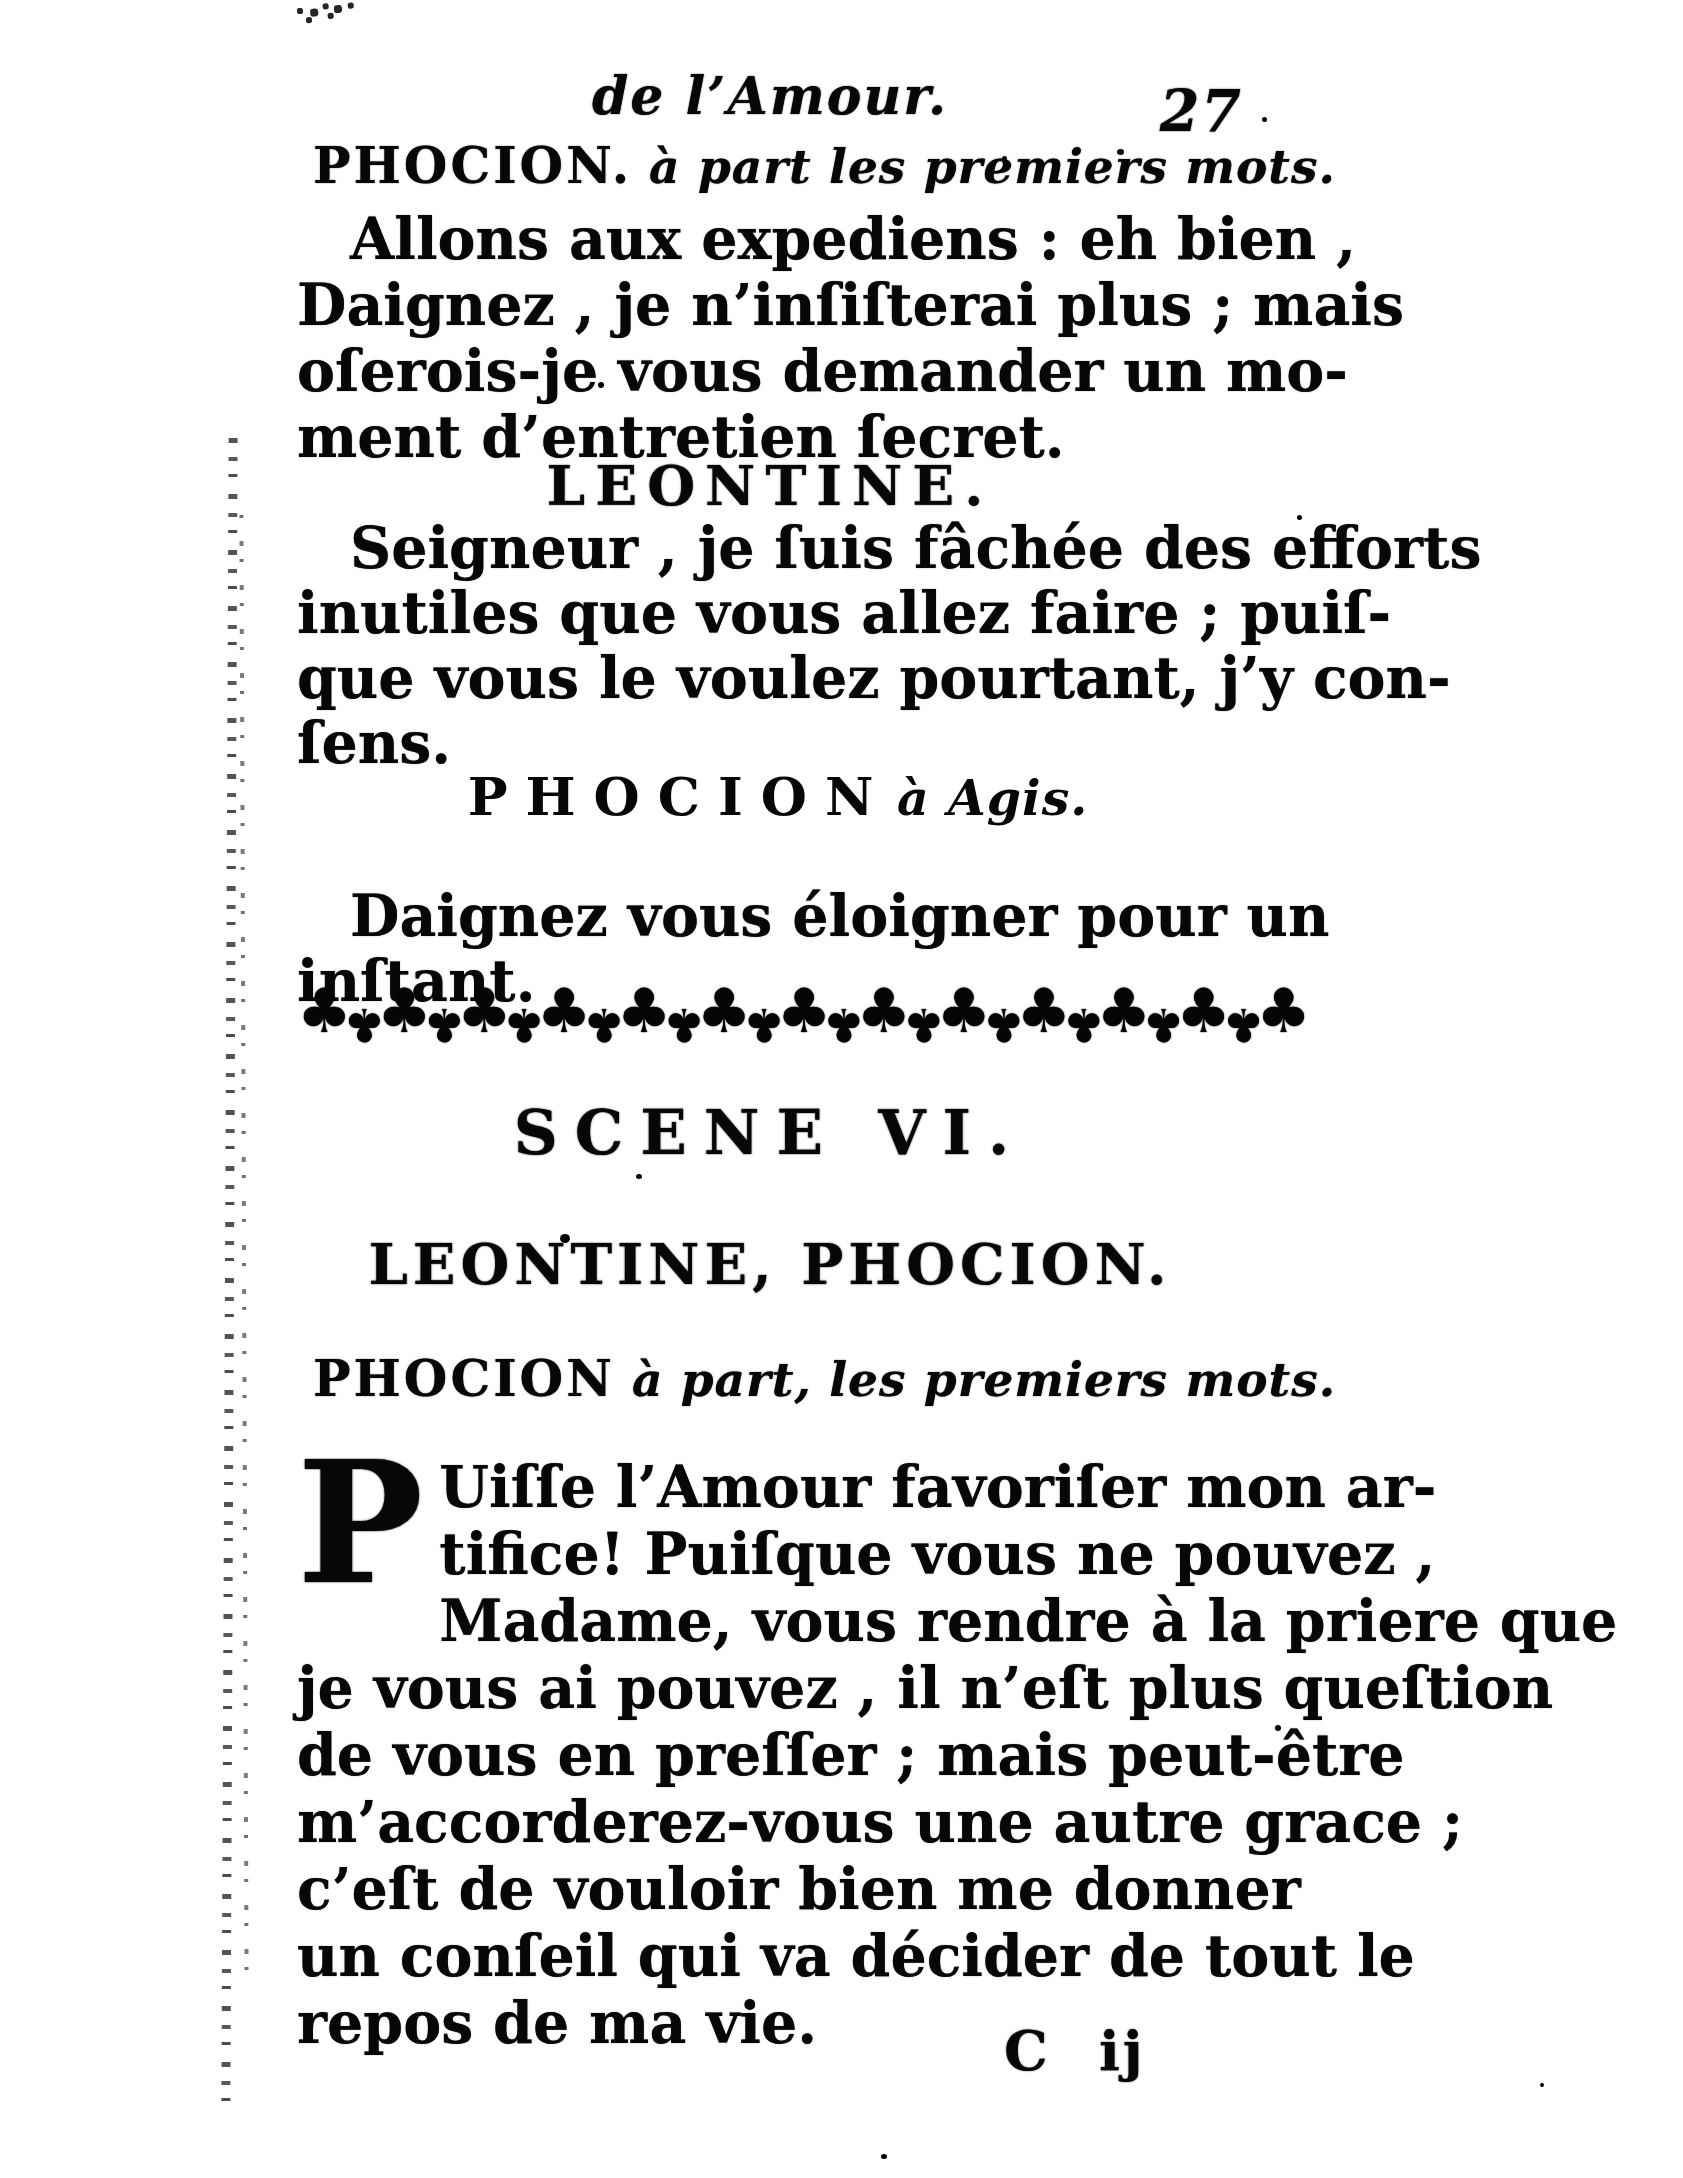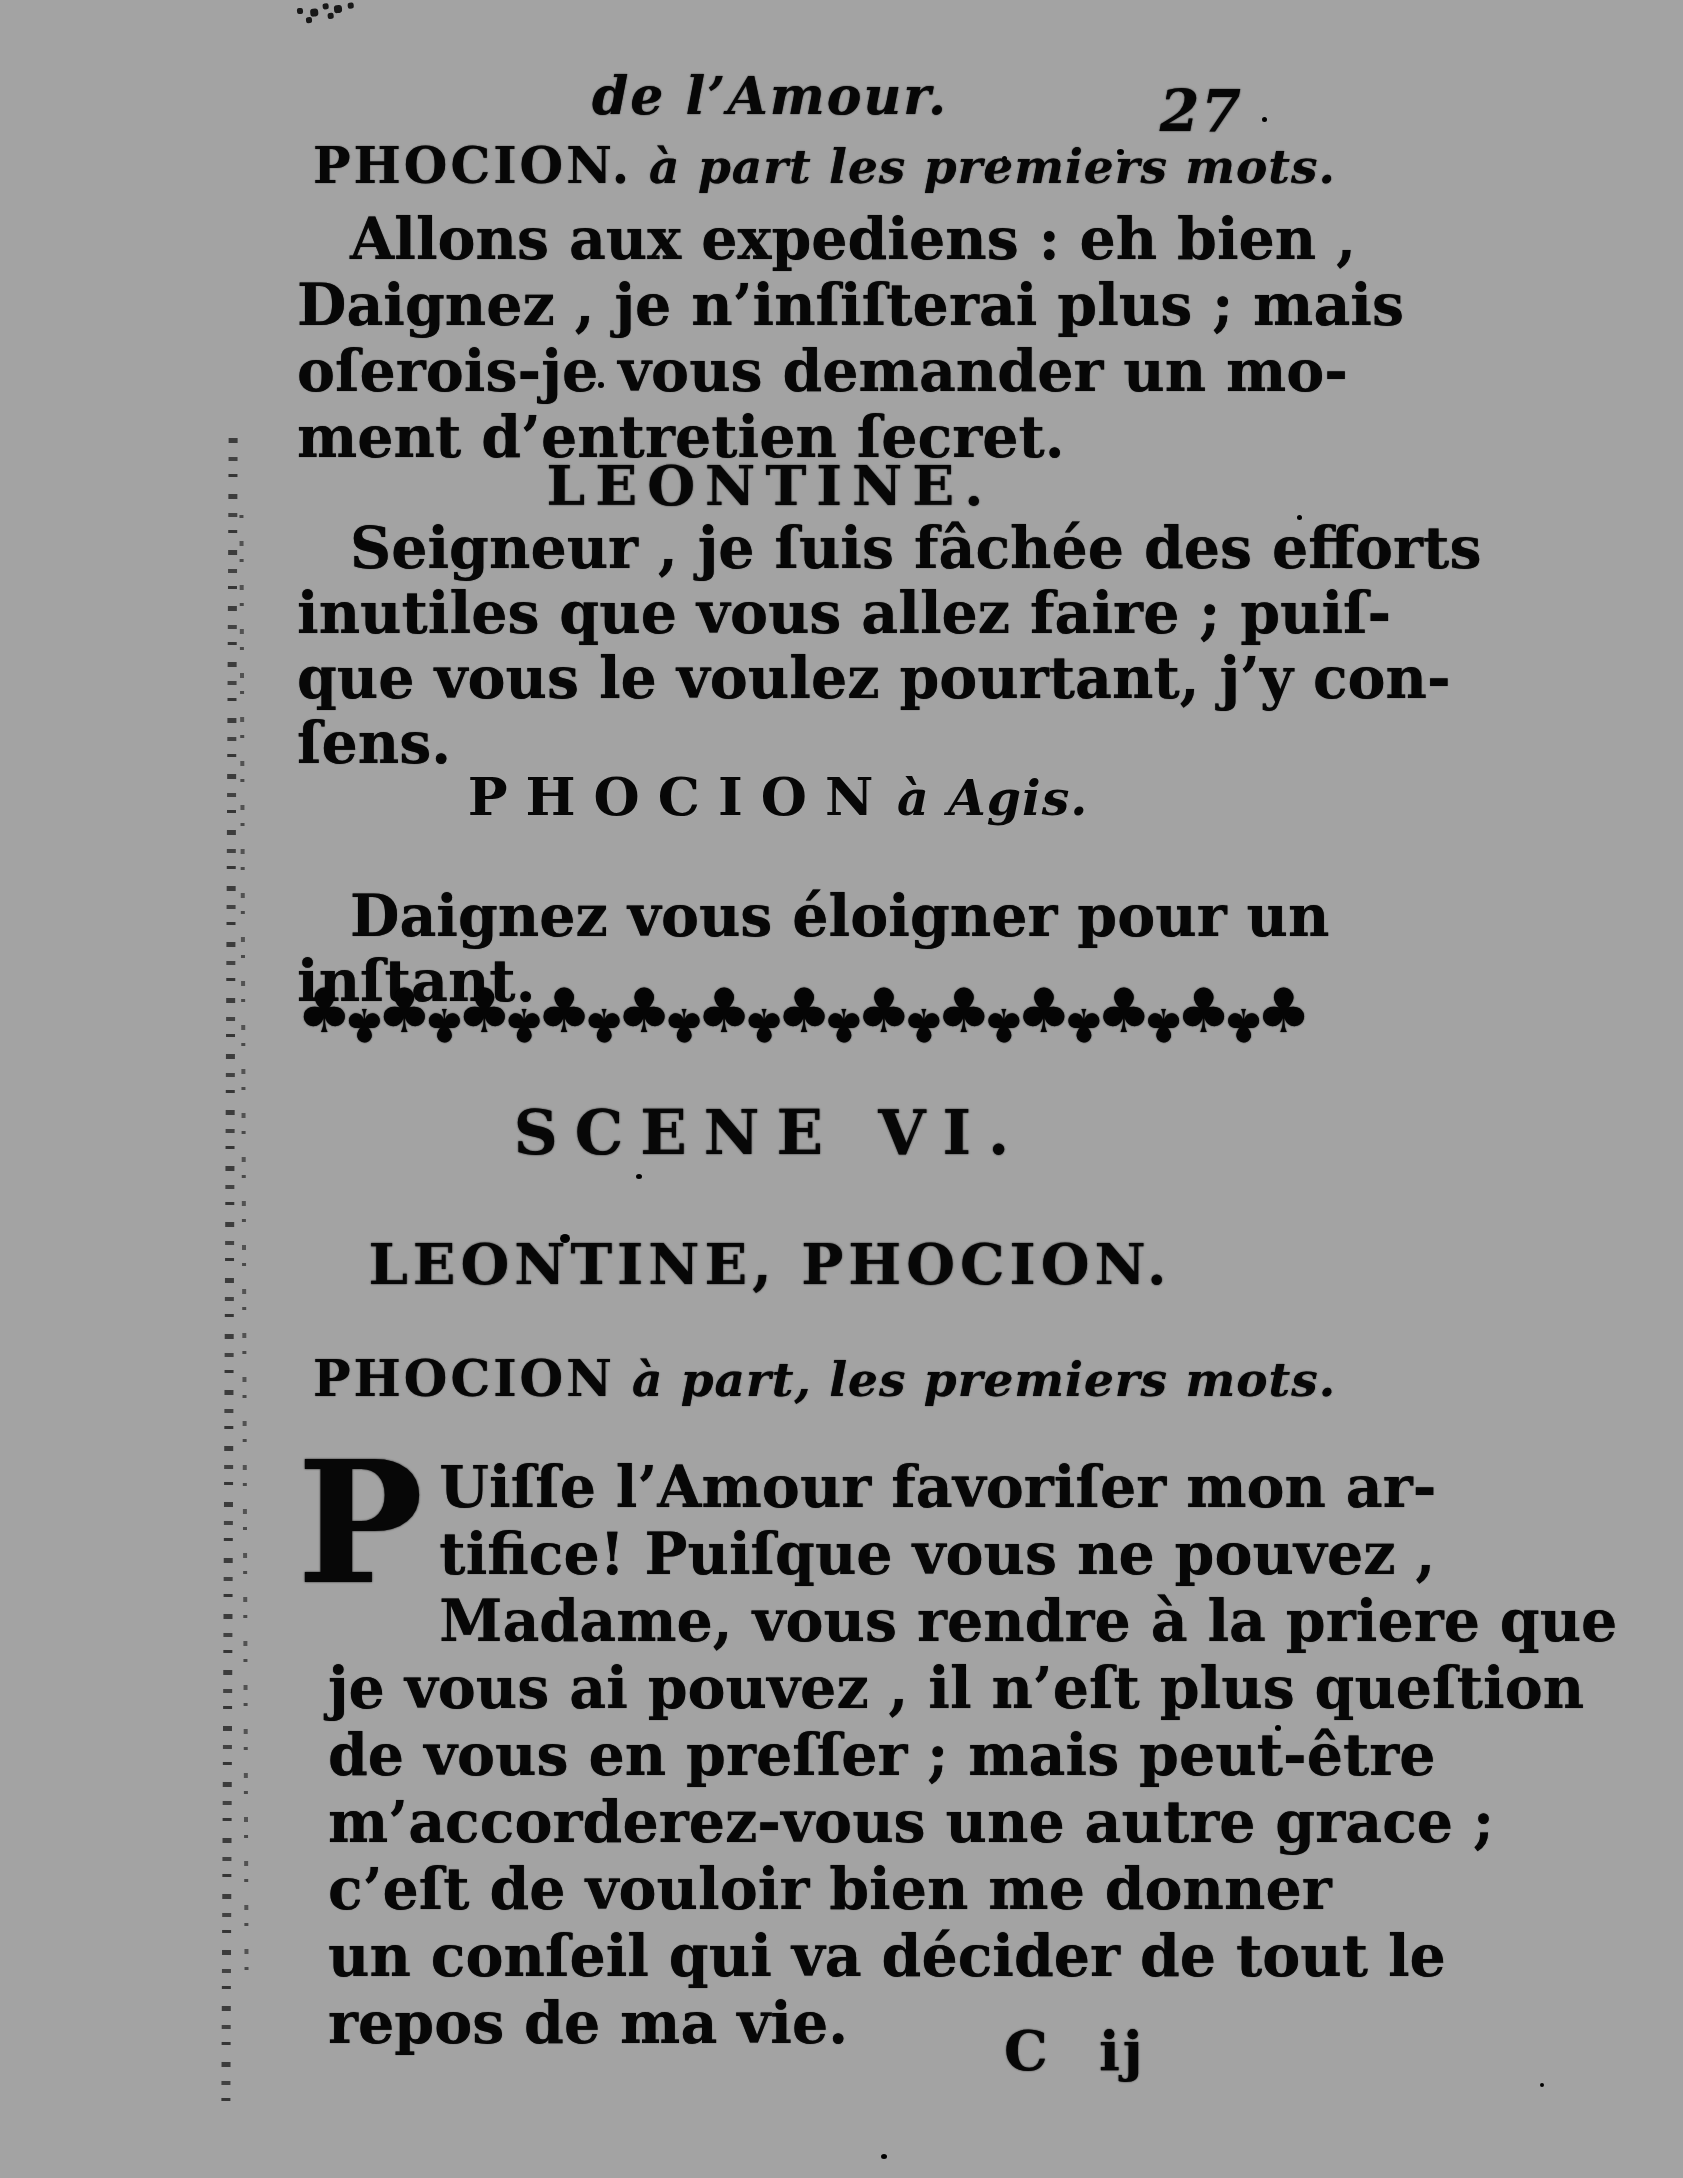--- a/index.html
+++ b/index.html
@@ -31,21 +31,21 @@
               text-shadow:0 0 1.6px rgba(0,0,0,.9);}
   .h-agis .sp-name{letter-spacing:18px;font-size:53px;}
   .h-agis .sp-dir{font-size:49px;}
   .h-scene{font-size:61px;letter-spacing:17px;
            text-shadow:0 0 1.8px rgba(0,0,0,.9);}
   .h-chars{font-size:56px;letter-spacing:5px;
            text-shadow:0 0 1.8px rgba(0,0,0,.9);}
 
   .dropcap{float:left;font-size:168px;line-height:125px;height:129px;
            margin:8px 16px 0 0;text-shadow:0 0 2px rgba(0,0,0,.9);}
-  .bigpara .line{line-height:67px;margin-left:31px;}
+  .bigpara .line{line-height:67px;}
 
   .signature{position:absolute;left:1004px;top:2018px;font-size:55px;
              word-spacing:26px;letter-spacing:3px;
              text-shadow:0 0 1.6px rgba(0,0,0,.9);}
 
   
   .orn{display:flex;justify-content:space-between;align-items:flex-start;
        height:71px;}
   .orn span{font-family:"DejaVu Sans",sans-serif;color:#050505;}
   .orn .orn-up{font-size:61px;line-height:57px;text-shadow:0 0 1.5px #000;}
@@ -64,21 +64,21 @@
   .noise-top{position:absolute;left:297px;top:8px;width:6px;height:6px;background:#000;
     border-radius:2px;
     box-shadow:14px 3px 0 1px #000,26px -2px 0 0 #000,38px 2px 0 1px #000,
                51px 0 0 0 #000,8px 10px 0 0 #000,30px 8px 0 0 #000;
     transform:rotate(-6deg);opacity:.85;}
   .speck{position:absolute;background:#000;border-radius:50%;}
 </style>
 </head>
 <body>
 
-<div class="page" style="background: #a3a3a3; color: rgb(7, 7, 7);">
+<div class="page" style="background: #ffffff; color: rgb(7, 7, 7);">
 
   <div class="noise-top"></div>
   <div class="noise-col-a"></div>
   <div class="noise-col-b"></div>
   <div class="speck" style="left:1117px;top:149px;width:7px;height:6px;"></div>
   <div class="speck" style="left:1002px;top:156px;width:5px;height:5px;"></div>
   <div class="speck" style="left:598px;top:382px;width:6px;height:6px;"></div>
   <div class="speck" style="left:1297px;top:515px;width:5px;height:5px;"></div>
   <div class="speck" style="left:1262px;top:117px;width:5px;height:5px;"></div>
   <div class="speck" style="left:636px;top:1174px;width:6px;height:5px;"></div>

